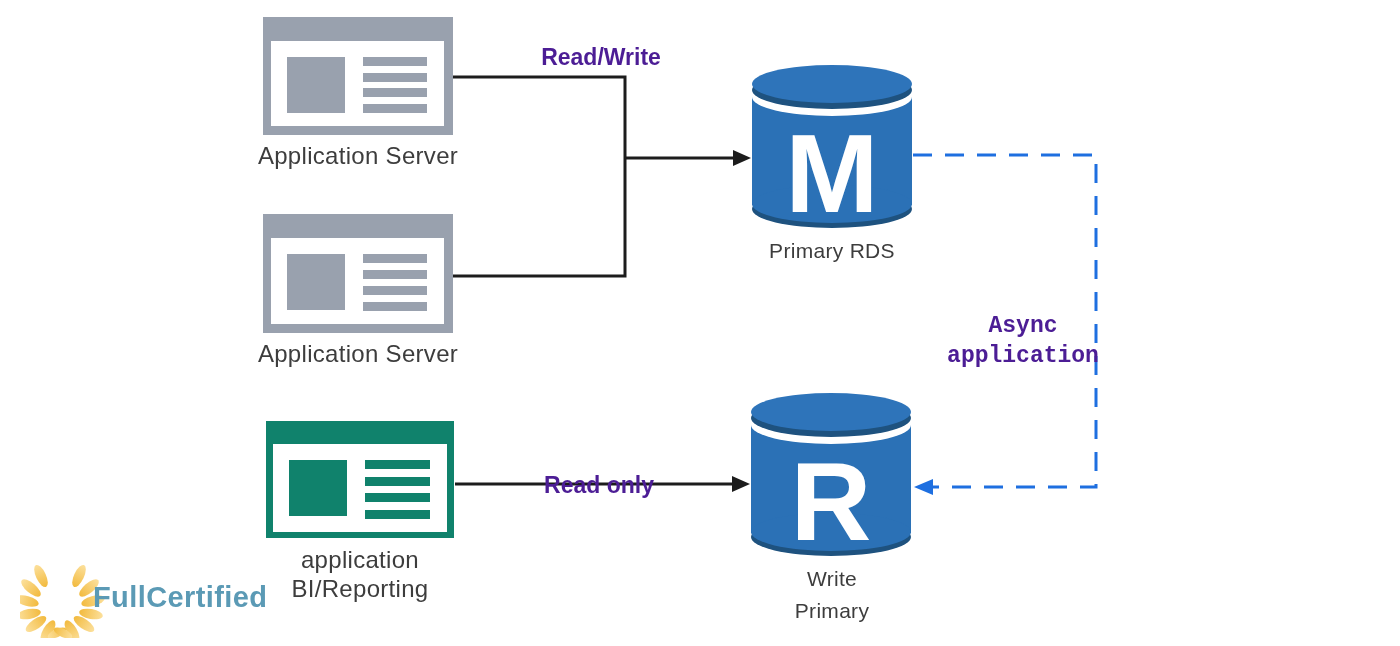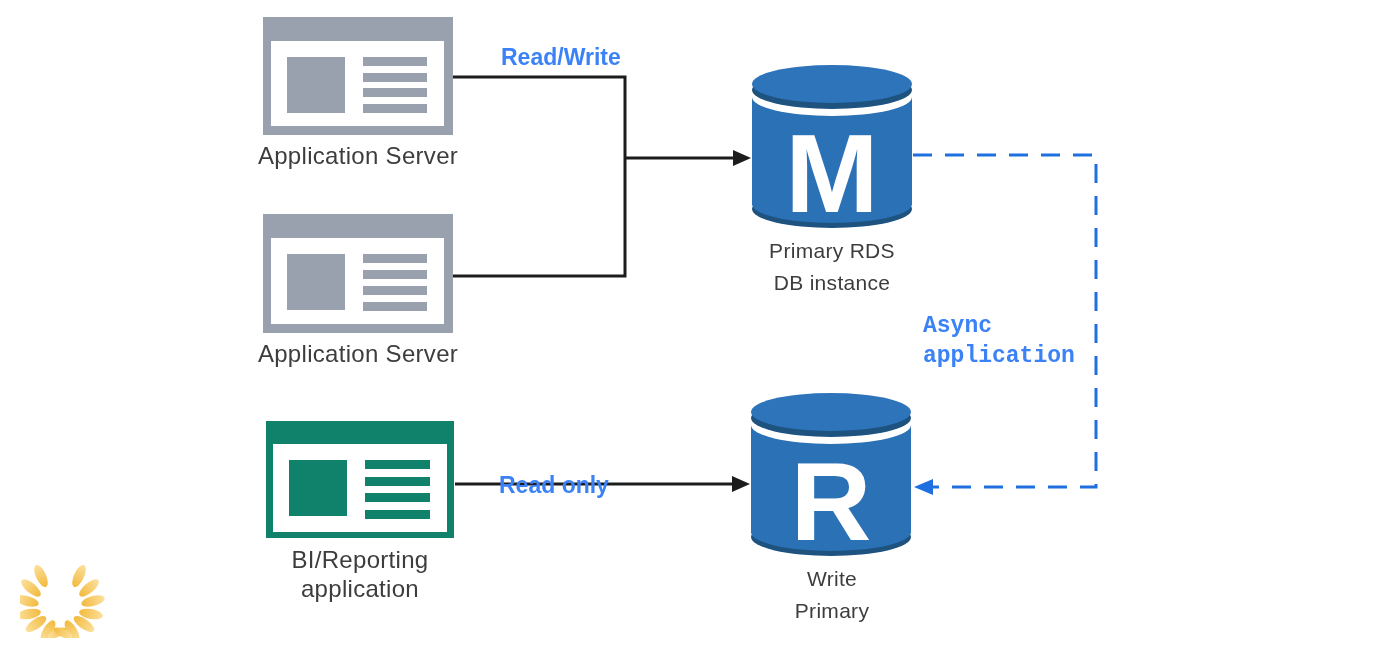--- a/index.html
+++ b/index.html
@@ -52,22 +52,22 @@
     font-weight: bold;
   }
 
   
   .node-label {
     position: absolute; width: 240px; text-align: center;
     color: #3d3d3d; font-size: 24px; line-height: 29px; letter-spacing: 0.3px;
   }
   .node-label.big { font-size: 21px; line-height: 32px; }
   .edge-label {
-    position: absolute; width: 200px; 
-    color: #3b82f6; font-size: 23px; font-weight: bold; line-height: 30px;
+    position: absolute; width: 200px; text-align: center;
+    color: #4c1d95; font-size: 23px; font-weight: bold; line-height: 30px;
   }
 
   
   #logo { position: absolute; left: 20px; top: 560px; width: 280px; height: 80px; }
   #logo-wreath { position: absolute; left: 0; top: 4px; }
   #logo-text {
     position: absolute; left: 73px; top: 21px;
     color: #5b9ab5; font-size: 29px; font-weight: bold; letter-spacing: 0.4px;
   }
 </style>
@@ -120,36 +120,35 @@
       <div class="server-square"></div>
       <div class="server-lines">
         <i></i>
           <i></i>
           <i></i>
           <i></i>
       </div>
     </div>
   </div>
   <div class="node-label" style="left:240px; top:545px;">
+    <div>application</div>
     <div>BI/Reporting</div>
-    <div>application</div>
   </div>
 
   <svg class="cylinder" style="left:752px; top:62px;" width="160" height="168" viewBox="0 0 160 168">
     <ellipse class="cyl-dark" cx="80" cy="147" rx="80" ry="19"></ellipse>
     <rect class="cyl-body" x="0" y="35" width="160" height="108"></rect>
     <ellipse class="cyl-body" cx="80" cy="142" rx="80" ry="19"></ellipse>
     <ellipse class="cyl-white" cx="80" cy="35" rx="80" ry="19"></ellipse>
     <ellipse class="cyl-dark" cx="80" cy="28" rx="80" ry="19"></ellipse>
     <ellipse class="cyl-lid" cx="80" cy="22" rx="80" ry="19"></ellipse>
     <text class="cyl-letter" x="80" y="150" text-anchor="middle">M</text>
   </svg>
   <div class="node-label big" style="left:712px; top:235px;">
     <div>Primary RDS</div>
-    <div>DB instance</div>
   </div>
 
   <svg class="cylinder" style="left:751px; top:390px;" width="160" height="168" viewBox="0 0 160 168">
     <ellipse class="cyl-dark" cx="80" cy="147" rx="80" ry="19"></ellipse>
     <rect class="cyl-body" x="0" y="35" width="160" height="108"></rect>
     <ellipse class="cyl-body" cx="80" cy="142" rx="80" ry="19"></ellipse>
     <ellipse class="cyl-white" cx="80" cy="35" rx="80" ry="19"></ellipse>
     <ellipse class="cyl-dark" cx="80" cy="28" rx="80" ry="19"></ellipse>
     <ellipse class="cyl-lid" cx="80" cy="22" rx="80" ry="19"></ellipse>
     <text class="cyl-letter" x="80" y="150" text-anchor="middle">R</text>
@@ -186,15 +185,16 @@
         <ellipse rx="5" ry="12" transform="translate(59 12) rotate(25)"></ellipse>
         <ellipse rx="5" ry="12" transform="translate(69 24) rotate(50)"></ellipse>
         <ellipse rx="5" ry="12" transform="translate(73 37) rotate(75)"></ellipse>
         <ellipse rx="5" ry="12" transform="translate(71 50) rotate(100)"></ellipse>
         <ellipse rx="5" ry="12" transform="translate(64 60) rotate(125)"></ellipse>
         <ellipse rx="5" ry="12" transform="translate(52 67) rotate(150)"></ellipse>
         <ellipse rx="4" ry="10" transform="translate(37 69) rotate(-115)"></ellipse>
         <ellipse rx="4" ry="10" transform="translate(43 69) rotate(115)"></ellipse>
       </g>
     </svg>
+    <div id="logo-text">FullCertified</div>
   </div>
 
 </div>
 
 </body></html>

